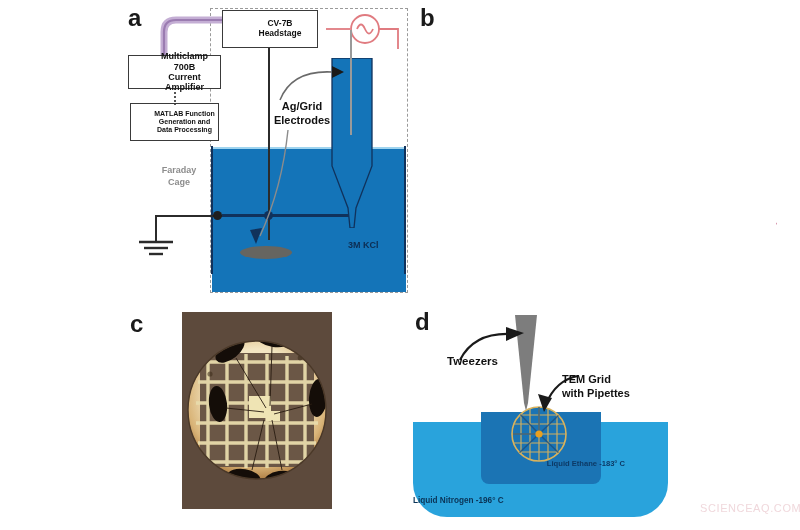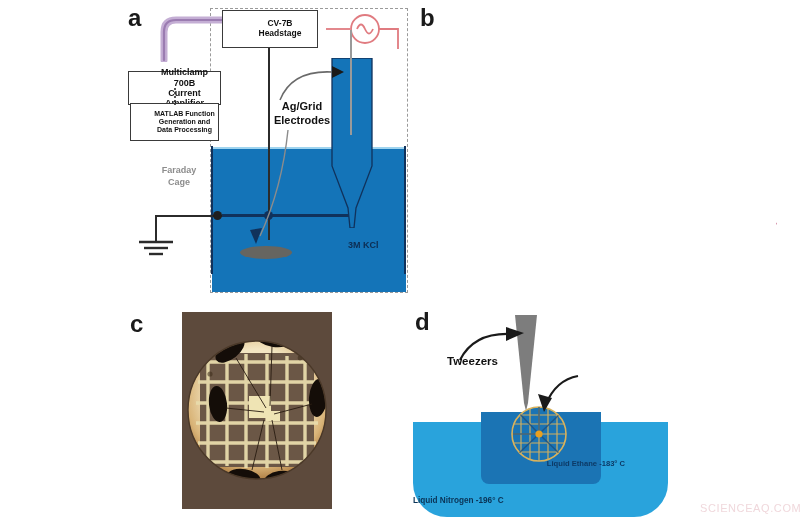--- a/index.html
+++ b/index.html
@@ -11,21 +11,21 @@
     line-height:1; letter-spacing:0; }
 
   
   #panel-a { position:absolute; left:0; top:0; width:415px; height:300px; }
   #faraday-cage { position:absolute; left:210px; top:8px; width:198px; height:285px;
     border:1.5px dashed #9a9a9a; background:transparent; }
   .txtbox { position:absolute; border:1.2px solid #3a3a3a; background:#fff;
     display:flex; align-items:center; justify-content:center; text-align:center;
     color:#111; font-weight:bold; line-height:1.15;padding-left:20px; }
   #box-headstage { left:222px; top:10px; width:96px; height:38px; font-size:8.5px; }
-  #box-amplifier { left:128px; top:55px; width:93px; height:34px; font-size:9px;margin-top:16px; }
+  #box-amplifier { left:128px; top:55px; width:93px; height:34px; font-size:9px; }
   #box-matlab    { left:130px; top:103px; width:89px; height:38px; font-size:7px;
     font-weight:bold; }
 
   
   #coax { position:absolute; left:160px; top:14px; width:68px; height:48px; }
   
   .wire { position:absolute; background:#2b2b2b; }
   #wire-hs-down { left:268px; top:48px; width:2.2px; height:192px; }
   #wire-gnd-h   { left:155px; top:215px; width:115px; height:2.2px; }
   #wire-gnd-v   { left:155px; top:215px; width:2.2px; height:28px; }
@@ -317,15 +317,19 @@
     <path d="M2,34 Q16,6 54,8" fill="none" stroke="#1a1a1a" stroke-width="2.2"></path>
     <polygon points="48,1 66,7 48,15" fill="#1a1a1a"></polygon>
   </svg>
 
   <svg id="arrow-temgrid" viewBox="0 0 48 42">
     <path d="M44,4 Q22,8 12,32" fill="none" stroke="#1a1a1a" stroke-width="2.2"></path>
     <polygon points="4,22 10,40 18,26" fill="#1a1a1a"></polygon>
   </svg>
 
   <div id="lbl-tweezers">Tweezers</div>
+  <div id="lbl-temgrid">
+    <div>TEM Grid</div>
+    <div>with Pipettes</div>
+  </div>
 
   <div id="watermark">SCIENCEAQ.COM</div>
 </div>
 
 </body></html>

